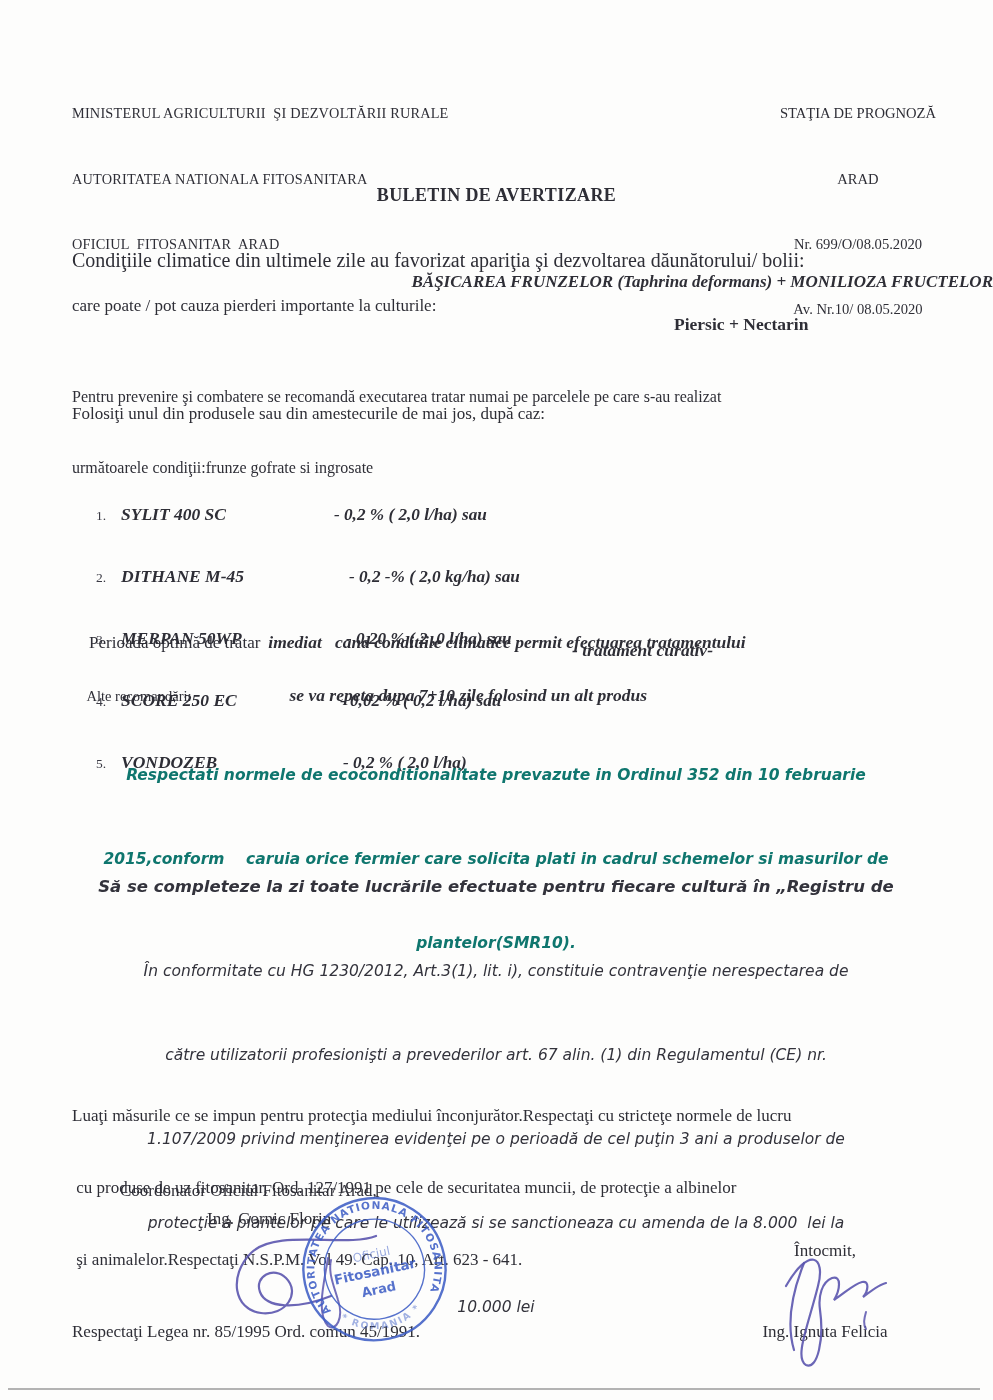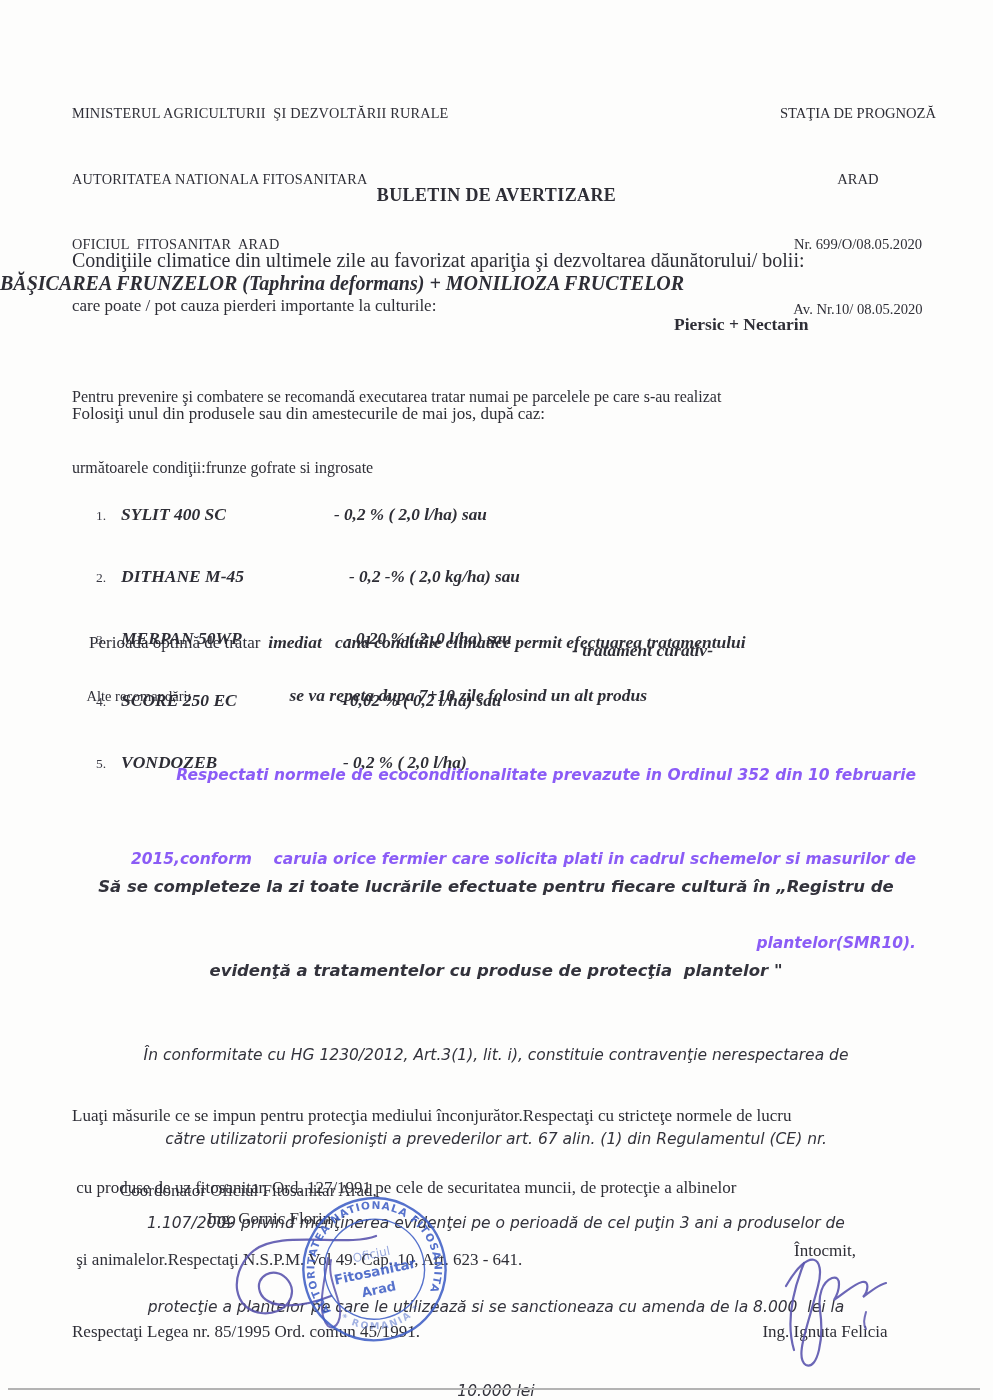--- a/index.html
+++ b/index.html
@@ -10,21 +10,21 @@
   }
   .abs{position:absolute;white-space:pre-wrap;}
   .sans{font-family:"DejaVu Sans",sans-serif;}
 
   .header-left{left:72px;top:60px;font-size:14.3px;line-height:21.7px;letter-spacing:.2px;}
   .header-right{left:726px;top:60px;width:264px;text-align:center;font-size:14.6px;line-height:21.7px;}
 
   .doc-title{left:0;top:185px;width:100%;text-align:center;font-weight:bold;font-size:18px;letter-spacing:.4px;}
 
   .intro-1{left:72px;top:249px;font-size:20px;}
-  .disease{left:0;top:272px;width:100%;text-align:left;font-weight:bold;font-style:italic;font-size:20px;}
+  .disease{left:0;top:272px;width:100%;text-align:right;font-weight:bold;font-style:italic;font-size:17px;}
   .intro-2{left:72px;top:296px;font-size:17px;}
   .crops{left:674px;top:314px;font-weight:bold;font-size:17.5px;}
   .prevention{left:72px;top:338px;font-size:16px;line-height:23.5px;}
   .folositi{left:72px;top:404px;font-size:17px;}
 
   .products{left:72px;top:450px;}
   .product-row{height:26px;}
   .p-num{display:inline-block;width:25px;font-size:13.5px;color:#3a3a44;}
   .p-name{display:inline-block;width:213px;font-weight:bold;font-style:italic;font-size:17.5px;}
   .p-dose{font-weight:bold;font-style:italic;font-size:17.2px;}
@@ -33,22 +33,22 @@
   .product-row:nth-child(4) .p-dose{padding-left:6px;}
   .product-row:nth-child(5) .p-dose{padding-left:9px;}
 
   .period{left:72px;top:612px;font-size:17px;}
   .period .val{font-weight:bold;font-style:italic;font-size:17.5px;margin-left:8px;text-align:right;}
   .curative{left:572px;top:640px;font-weight:bold;font-style:italic;font-size:17.5px;}
   .alte{left:72px;top:668px;font-size:14.5px;}
   .alte .lbl{display:inline-block;width:203px;}
   .alte .val{font-weight:bold;font-style:italic;font-size:17.5px;font-family:"Liberation Serif",serif;}
 
-  .eco{left:76px;top:705px;width:840px;text-align:right;
-       font-weight:bold;font-style:italic;font-size:15.5px;line-height:28px;color:#8b5cf6;}
+  .eco{left:76px;top:705px;width:840px;text-align:center;
+       font-weight:bold;font-style:italic;font-size:15.5px;line-height:28px;color:#0f766e;}
   .registry{left:76px;top:817px;width:840px;text-align:center;line-height:28px;color:#33333c;}
   .r-bold{font-weight:bold;font-style:italic;font-size:16.5px;}
   .r-ital{font-style:italic;font-size:15.5px;}
 
   .measures{left:72px;top:1056px;font-size:17px;line-height:24px;}
 
   .sig-role-left{left:120px;top:1181px;font-size:17px;}
   .sig-name-left{left:207px;top:1209px;font-size:17px;}
   .sig-block-right{left:735px;top:1183px;width:180px;text-align:center;font-size:17px;line-height:27px;}
 
@@ -114,21 +114,20 @@
   </div>
 
   <div class="abs eco sans">
     <div>Respectati normele de ecoconditionalitate prevazute in Ordinul 352 din 10 februarie</div>
     <div>2015,conform    caruia orice fermier care solicita plati in cadrul schemelor si masurilor de</div>
     <div>plantelor(SMR10).</div>
   </div>
 
   <div class="abs registry sans">
     <div class="r-bold">Să se completeze la zi toate lucrările efectuate pentru fiecare cultură în „Registru de</div>
-    <div class="r-bold">evidenţă a tratamentelor cu produse de protecţia  plantelor "</div>
     <div class="r-ital">În conformitate cu HG 1230/2012, Art.3(1), lit. i), constituie contravenţie nerespectarea de</div>
     <div class="r-ital">către utilizatorii profesionişti a prevederilor art. 67 alin. (1) din Regulamentul (CE) nr.</div>
     <div class="r-ital">1.107/2009 privind menţinerea evidenţei pe o perioadă de cel puţin 3 ani a produselor de</div>
     <div class="r-ital">protecţie a plantelor pe care le utilizează si se sanctioneaza cu amenda de la 8.000  lei la</div>
     <div class="r-ital">10.000 lei</div>
   </div>
 
   <div class="abs measures">
     <div>Luaţi măsurile ce se impun pentru protecţia mediului înconjurător.Respectaţi cu stricteţe normele de lucru</div>
     <div> cu produse de uz fitosanitar, Ord. 127/1991 pe cele de securitatea muncii, de protecţie a albinelor</div>

